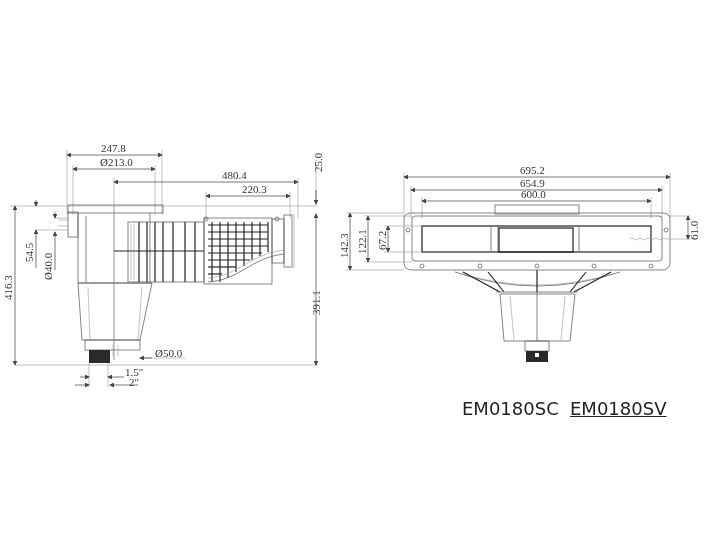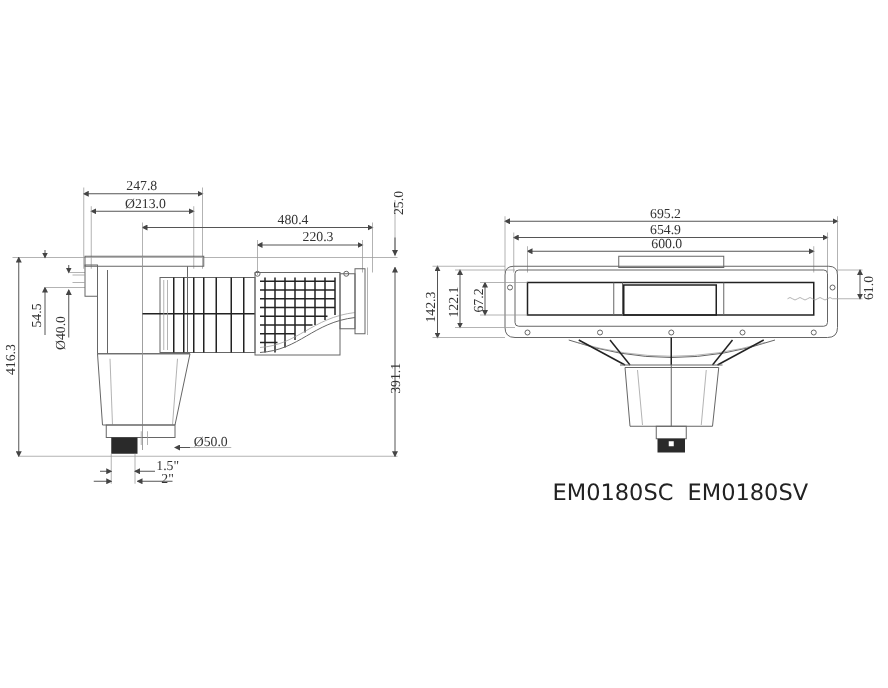--- a/index.html
+++ b/index.html
@@ -3,21 +3,21 @@
 <meta charset="utf-8">
 <style>
   html, body { margin:0; padding:0; background:#ffffff; }
   body { width:710px; height:550px; position:relative; overflow:hidden; font-family:"Liberation Sans", sans-serif; }
   svg { position:absolute; left:0; top:0; }
   .dim { font-family:"Liberation Serif", serif; font-size:11px; fill:#333; }
   .ln { stroke:#555; stroke-width:0.8; fill:none; }
   .lt { stroke:#999; stroke-width:0.6; fill:none; }
   .dk { stroke:#222; stroke-width:1.2; fill:none; }
   .md { stroke:#666; stroke-width:0.8; fill:none; }
-  .model { position:absolute; top:384px; font-size:18px; color:#222; font-family:"DejaVu Sans", sans-serif; letter-spacing:0px; }
+  .model { position:absolute; top:398px; font-size:18px; color:#222; font-family:"DejaVu Sans", sans-serif; letter-spacing:0px;margin-left:20px; }
 </style>
 </head>
 <body>
 
 <svg width="710" height="550" viewBox="0 0 710 550">
   <defs>
     <marker id="ar" markerWidth="6" markerHeight="6" refX="5" refY="3" orient="auto">
       <path d="M0,0 L6,3 L0,6 z" fill="#444"></path>
     </marker>
     <marker id="al" markerWidth="6" markerHeight="6" refX="1" refY="3" orient="auto">
@@ -226,13 +226,13 @@
     <line class="lt" x1="565" y1="296" x2="561" y2="340"></line>
     <line class="md" x1="537" y1="292" x2="537" y2="341"></line>
 
     <rect class="md" x="525" y="341" width="24" height="10"></rect>
     <rect x="526" y="351" width="22" height="11" fill="#2a2a2a"></rect>
     <rect x="535" y="353" width="4" height="4" fill="#fff"></rect>
   </g>
 </svg>
 
 <div class="model" style="left:442px;">EM0180SC</div>
-<div class="model" style="left:550px;">EM0180SV</div>
+<div class="model" style="left:550px;text-decoration:underline;">EM0180SV</div>
 
 </body></html>

